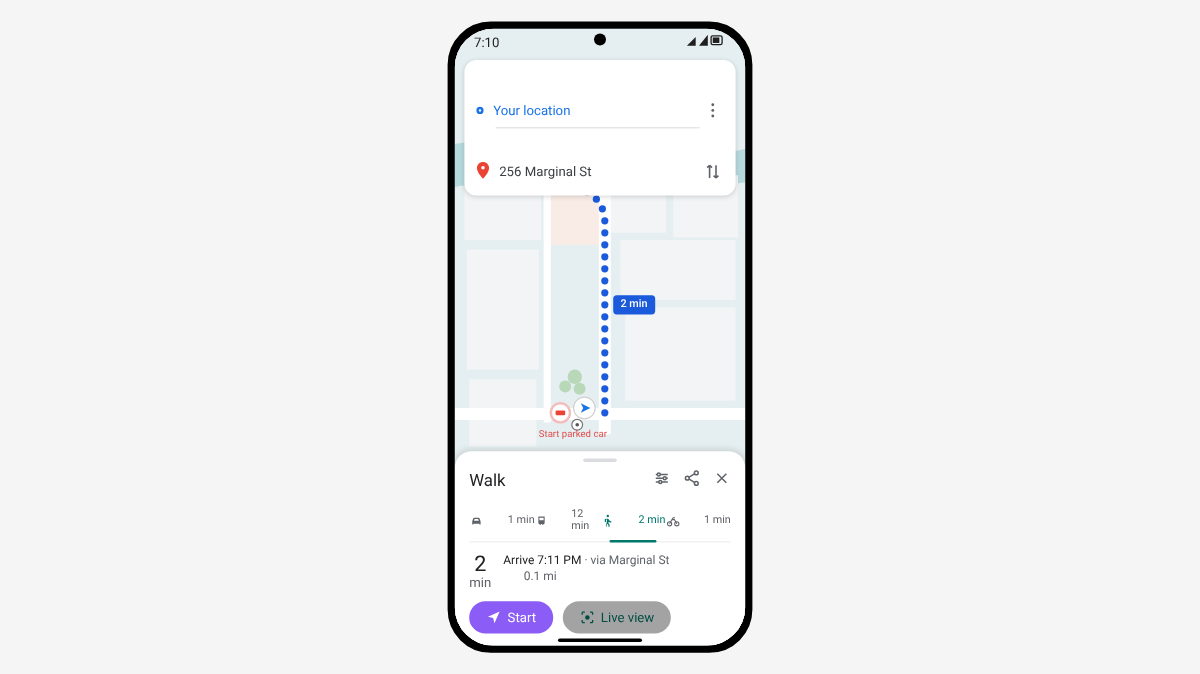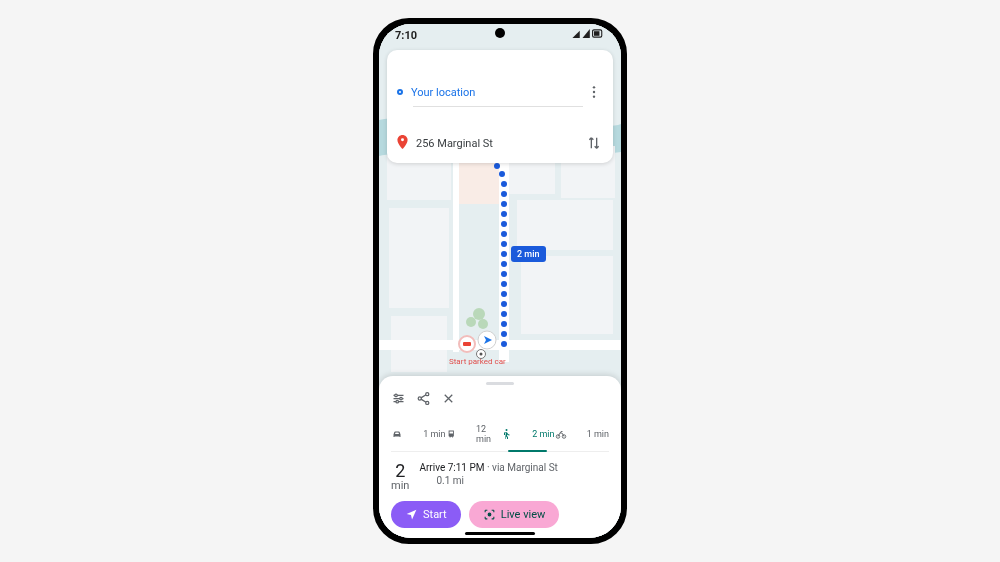--- a/index.html
+++ b/index.html
@@ -1,21 +1,21 @@
 <!DOCTYPE html>
 <html><head>
 <meta charset="utf-8">
 <style>
   html,body{margin:0;padding:0;width:1000px;height:562px;background:#f5f5f5;font-family:Roboto,'Helvetica Neue',Arial,sans-serif;overflow:hidden;}
   .page{width:1000px;height:562px;display:flex;align-items:center;justify-content:center;}
   .phone-frame{width:248px;height:520px;border:3px solid #000;border-radius:36px;background:#000;position:relative;overflow:hidden;}
   .screen{position:absolute;inset:3px;border-radius:32px;background:#dee7e9;overflow:hidden;}
 
   
-  .status-bar{position:absolute;top:0;left:0;right:0;height:22px;display:flex;align-items:center;justify-content:space-between;padding:0 16px;font-size:11px;font-weight:700;z-index:30;color:#1f1f1f;}
+  .status-bar{position:absolute;top:0;left:0;right:0;height:22px;display:flex;align-items:center;justify-content:space-between;padding:0 16px;font-size:11px;font-weight:400;z-index:30;color:#1f1f1f;}
   .punch-hole{position:absolute;top:7px;left:50%;transform:translateX(-50%);width:10px;height:10px;background:#000;border-radius:50%;z-index:31;}
 
   
   .map{position:absolute;inset:0;background:#e5eef0;}
   .map svg{position:absolute;inset:0;width:100%;height:100%;}
 
   
   .search-card{position:absolute;top:26px;left:8px;right:8px;background:#fff;border-radius:10px;box-shadow:0 1px 4px rgba(0,0,0,.15);padding:6px 8px 8px 10px;z-index:20;}
   .search-row{display:flex;align-items:center;gap:8px;height:24px;margin-top:24px;}
   .search-row .txt{font-size:11px;flex:1;white-space:nowrap;overflow:hidden;text-overflow:ellipsis;}
@@ -52,21 +52,21 @@
   .route-time .n{font-size:18px;font-weight:400;color:#202124;}
   .route-time .u{font-size:11px;color:#5f6368;}
   .route-details{font-size:10px;}
   .route-details .l1{color:#202124;}
   .route-details .l1 .via{color:#5f6368;}
   .route-details .l2{color:#5f6368;margin-top:2px;padding-left:17px;}
 
   .actions{display:flex;gap:8px;margin-top:10px;}
   .btn{display:flex;align-items:center;gap:5px;border-radius:18px;font-size:11px;padding:7px 14px;}
   .btn.primary{background:#8b5cf6;color:#fff;}
-  .btn.secondary{background:#f9a8d4;color:#004d44;}
+  .btn.secondary{background:#a3a3a3;color:#004d44;}
   .btn svg{width:13px;height:13px;}
 
   .home-ind{position:absolute;bottom:3px;left:50%;transform:translateX(-50%);width:70px;height:3px;background:#000;border-radius:2px;z-index:40;}
 </style>
 </head>
 <body>
 
 <div class="page">
   <div class="phone-frame">
     <div class="punch-hole"></div>
@@ -182,20 +182,21 @@
             <svg viewBox="0 0 24 24" fill="none" stroke="currentColor" stroke-width="2">
                 <path d="M8 4v16M8 4l-3 3M8 4l3 3M16 20V4M16 20l-3-3M16 20l3-3"></path>
               </svg>
           </span>
         </div>
       </div>
 
       <div class="sheet">
         <div class="grab"></div>
         <div class="sheet-head">
+          <div class="sheet-title">Walk</div>
           <div class="sheet-icons">
             <span><svg viewBox="0 0 24 24" fill="none" stroke="currentColor" stroke-width="2">
                   <path d="M4 7h16M4 12h16M4 17h16"></path>
                   <circle cx="8" cy="7" r="2" fill="#fff"></circle>
                   <circle cx="16" cy="12" r="2" fill="#fff"></circle>
                   <circle cx="10" cy="17" r="2" fill="#fff"></circle>
                 </svg></span>
             <span><svg viewBox="0 0 24 24" fill="none" stroke="currentColor" stroke-width="2">
                   <circle cx="18" cy="5" r="2.5"></circle>
                   <circle cx="6" cy="12" r="2.5"></circle>

